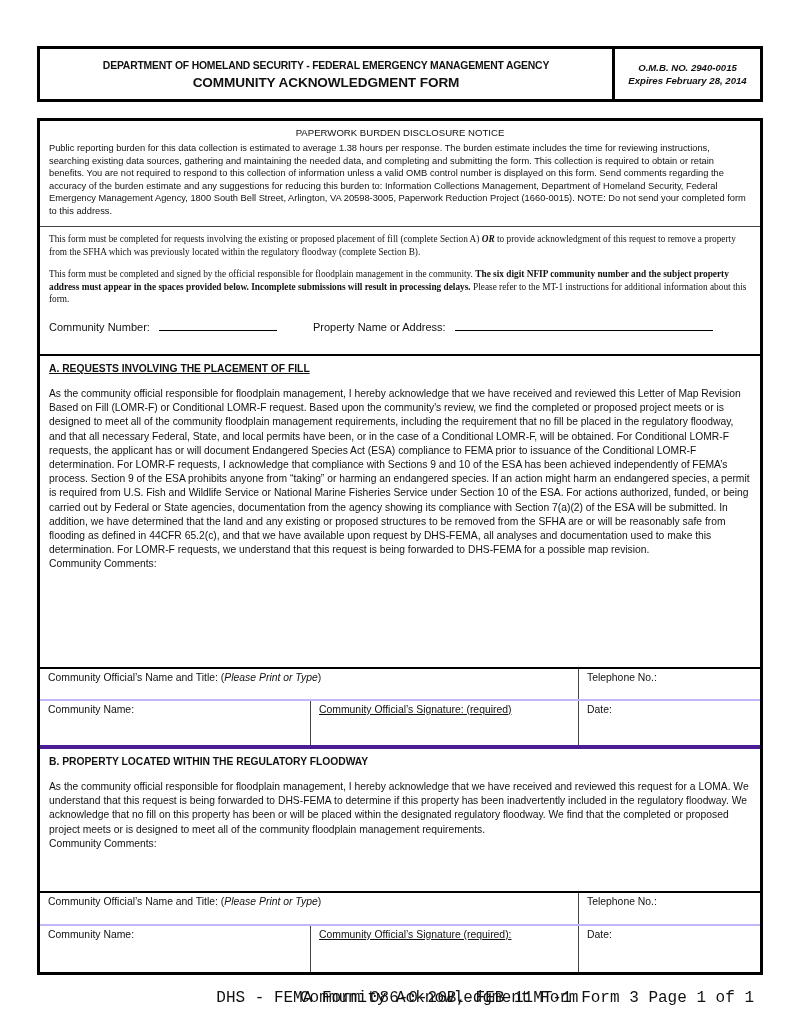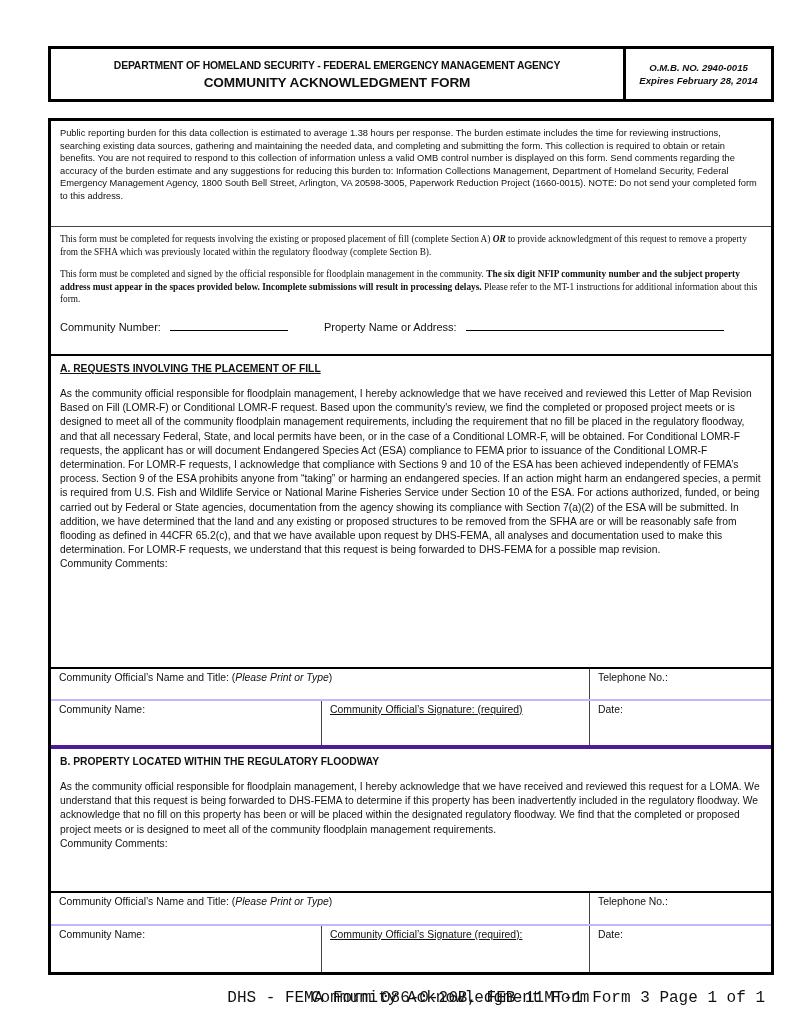--- a/index.html
+++ b/index.html
@@ -1,17 +1,17 @@
 <!DOCTYPE html>
 <html><head>
 <meta charset="utf-8">
 <style>
   html, body { margin: 0; padding: 0; background: #ffffff; }
   body { width: 800px; height: 1035px; position: relative; font-family: "Liberation Sans", sans-serif; color: #111; }
-  .page { position: absolute; left: 11px; top: 0; width: 712px; height: 1035px; }
+  .page { position: absolute; left: 0; top: 0; width: 712px; height: 1035px; }
 
   .hdr { position: absolute; left: 37px; top: 46px; width: 720px; height: 50px; border: 3px solid #000; display: flex; }
   .hdr-left { flex: 1; text-align: center; padding-top: 11px; }
   .hdr-agency { font-size: 10.4px; font-weight: bold; letter-spacing: -0.2px; }
   .hdr-title { font-size: 13.6px; font-weight: bold; margin-top: 4px; letter-spacing: -0.1px; }
   .hdr-right { width: 145px; border-left: 3px solid #000; text-align: center; padding-top: 12px; font-size: 9.6px; font-weight: bold; font-style: italic; line-height: 13px; }
 
   .main { position: absolute; left: 37px; top: 118px; width: 720px; height: 851px; border: 3px solid #000; border-bottom: 3px solid #000; }
   .sec { position: absolute; left: 0; right: 0; }
   .txt { font-size: 9.3px; line-height: 12.6px; }
@@ -66,20 +66,21 @@
     </div>
     <div class="hdr-right">
       <div>O.M.B. NO. 2940-0015</div>
       <div>Expires February 28, 2014</div>
     </div>
   </div>
 
   <div class="main">
 
     <div class="sec burden">
+      <div class="burden-title">PAPERWORK BURDEN DISCLOSURE NOTICE</div>
       <div class="txt">Public reporting burden for this data collection is estimated to average 1.38 hours per response.  The burden estimate includes the time for reviewing instructions, searching existing data sources, gathering and maintaining the needed data, and completing and submitting the form.  This collection is required to obtain or retain benefits.  You are not required to respond to this collection of information unless a valid OMB control number is displayed on this form.  Send comments regarding the accuracy of the burden estimate and any suggestions for reducing this burden to: Information Collections Management, Department of Homeland Security, Federal Emergency Management Agency, 1800 South Bell Street, Arlington, VA 20598-3005, Paperwork Reduction Project (1660-0015).  NOTE: Do not send your completed form to this address.</div>
     </div>
 
     <div class="sec instr txt">
       <p><span>This form must be completed for requests involving the existing or proposed placement of fill (complete Section A) </span><b><i>OR</i></b><span> to provide acknowledgment of this request to remove a property from the SFHA which was previously located within the regulatory floodway (complete Section B).</span></p>
       <p><span>This form must be completed and signed by the official responsible for floodplain management in the community.  </span><b>The six digit NFIP community number and the subject property address must appear in the spaces provided below.  Incomplete submissions will result in processing delays.</b><span> Please refer to the MT-1 instructions for additional information about this form.</span></p>
       <div class="fields">
         <div class="f1">
           <span>Community Number:</span>
           <span class="fld-line" style="width:118px;margin-left:6px;"></span>

